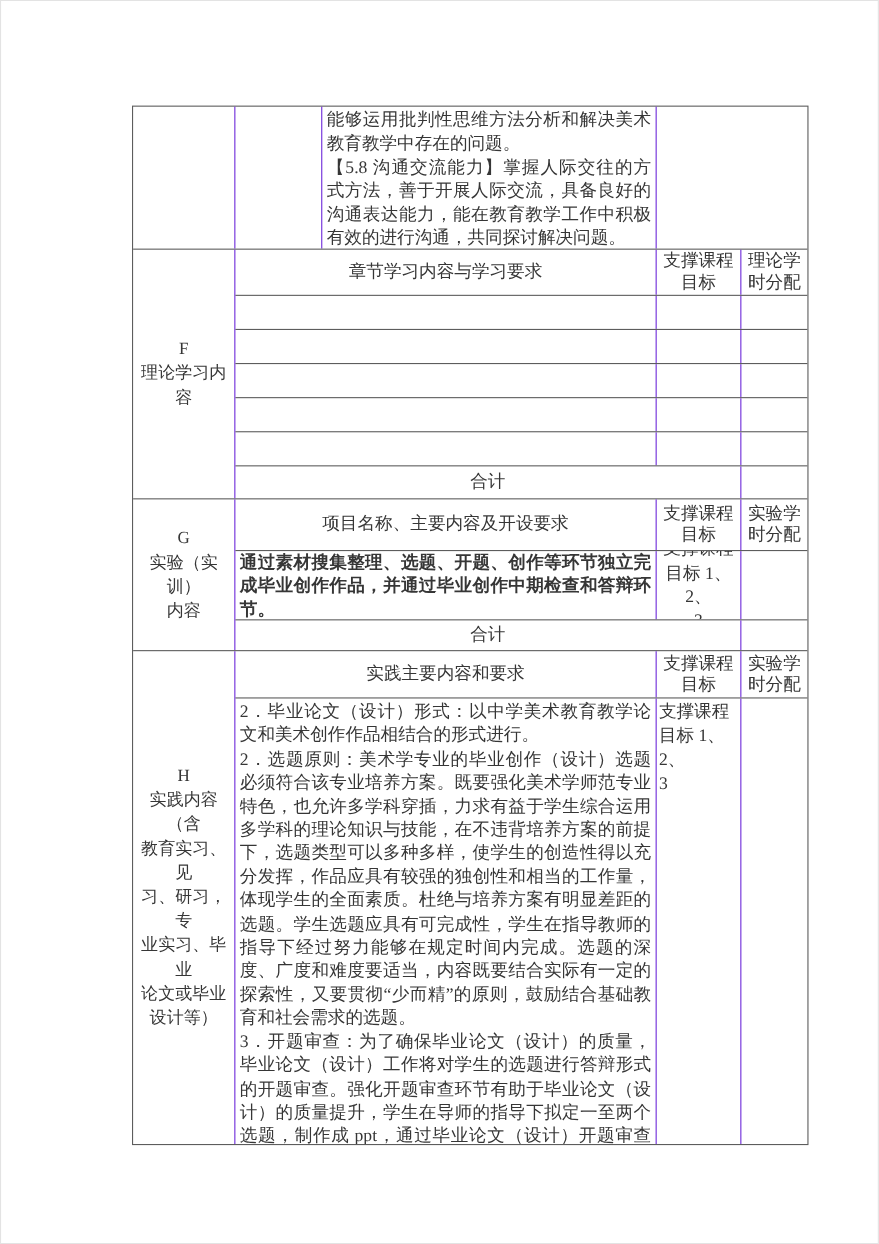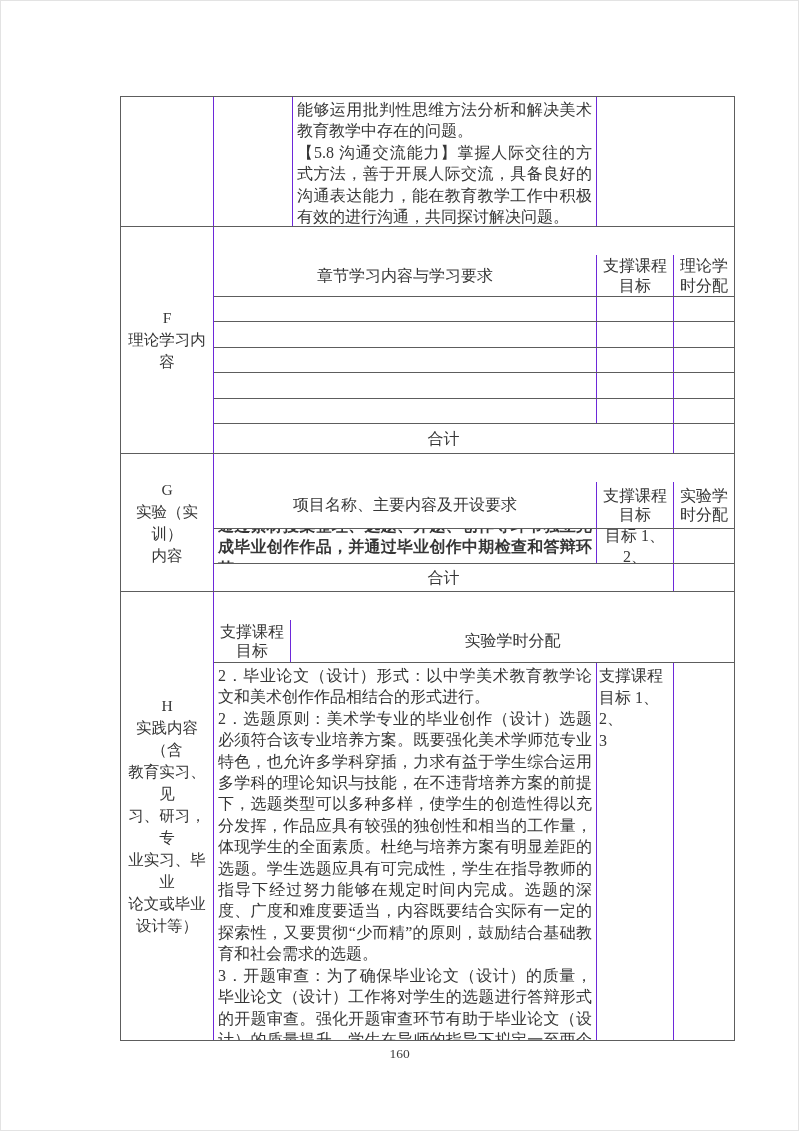--- a/index.html
+++ b/index.html
@@ -12,21 +12,21 @@
   .doc-table {
     position:absolute; left:120px; top:96px; width:615px; height:945px;
     border:1px solid #5d5d5d; box-sizing:border-box;
     display:flex; flex-direction:column;
     font-size:16px; line-height:21.4px;
   }
   .sec { display:flex; box-sizing:border-box; flex:none; min-height:0; }
   .sec + .sec { border-top:1px solid #5d5d5d; }
   .cell { box-sizing:border-box; border-right:1px solid #6d28d9; min-width:0; overflow:hidden; }
   .cell.last { border-right:none; }
-  .rows { flex:1; display:flex; flex-direction:column; min-width:0;margin-top:28px; }
+  .rows { flex:1; display:flex; flex-direction:column; min-width:0; }
   .row { display:flex; box-sizing:border-box; flex:none; min-height:0; }
   .row + .row { border-top:1px solid #5d5d5d; }
   .row.fill { flex:1; }
   .vcenter { display:flex; align-items:center; justify-content:center;font-weight:bold; }
   .label-cell {
     display:flex; align-items:center; justify-content:center;
     text-align:center; white-space:pre-line;
     font-size:15.5px; line-height:22px; padding:2px 1px;
   }
   .head-cell { display:flex; align-items:center; justify-content:center; text-align:center; line-height:19.5px; padding:1px 2px; }
@@ -126,34 +126,34 @@
     <div class="sec" style="flex:1">
       <div class="cell label-cell" style="width:93px">H
 实践内容（含
 教育实习、见
 习、研习，专
 业实习、毕业
 论文或毕业
 设计等）</div>
       <div class="rows">
         <div class="row" style="height:42px">
+          <div class="cell head-cell" style="width:383px">实践主要内容和要求</div>
           <div class="cell head-cell" style="width:77px">支撑课程目标</div>
           <div class="cell head-cell last" style="flex:1">实验学时分配</div>
         </div>
         <div class="row fill">
           <div class="cell text-cell" style="width:383px">
             <p>2．毕业论文（设计）形式：以中学美术教育教学论文和美术创作作品相结合的形式进行。</p>
             <p>2．选题原则：美术学专业的毕业创作（设计）选题必须符合该专业培养方案。既要强化美术学师范专业特色，也允许多学科穿插，力求有益于学生综合运用多学科的理论知识与技能，在不违背培养方案的前提下，选题类型可以多种多样，使学生的创造性得以充分发挥，作品应具有较强的独创性和相当的工作量，体现学生的全面素质。杜绝与培养方案有明显差距的选题。学生选题应具有可完成性，学生在指导教师的指导下经过努力能够在规定时间内完成。选题的深度、广度和难度要适当，内容既要结合实际有一定的探索性，又要贯彻“少而精”的原则，鼓励结合基础教育和社会需求的选题。</p>
             <p>3．开题审查：为了确保毕业论文（设计）的质量，毕业论文（设计）工作将对学生的选题进行答辩形式的开题审查。强化开题审查环节有助于毕业论文（设计）的质量提升，学生在导师的指导下拟定一至两个选题，制作成 ppt，通过毕业论文（设计）开题审查委员会的开</p>
           </div>
           <div class="cell target-cell" style="width:77px">支撑课程
 目标 1、2、
 3</div>
           <div class="cell last" style="flex:1"></div>
         </div>
       </div>
     </div>
 
   </div>
 
-  <div class="page-number">160</div>
 
 </div>
 
 </body></html>

